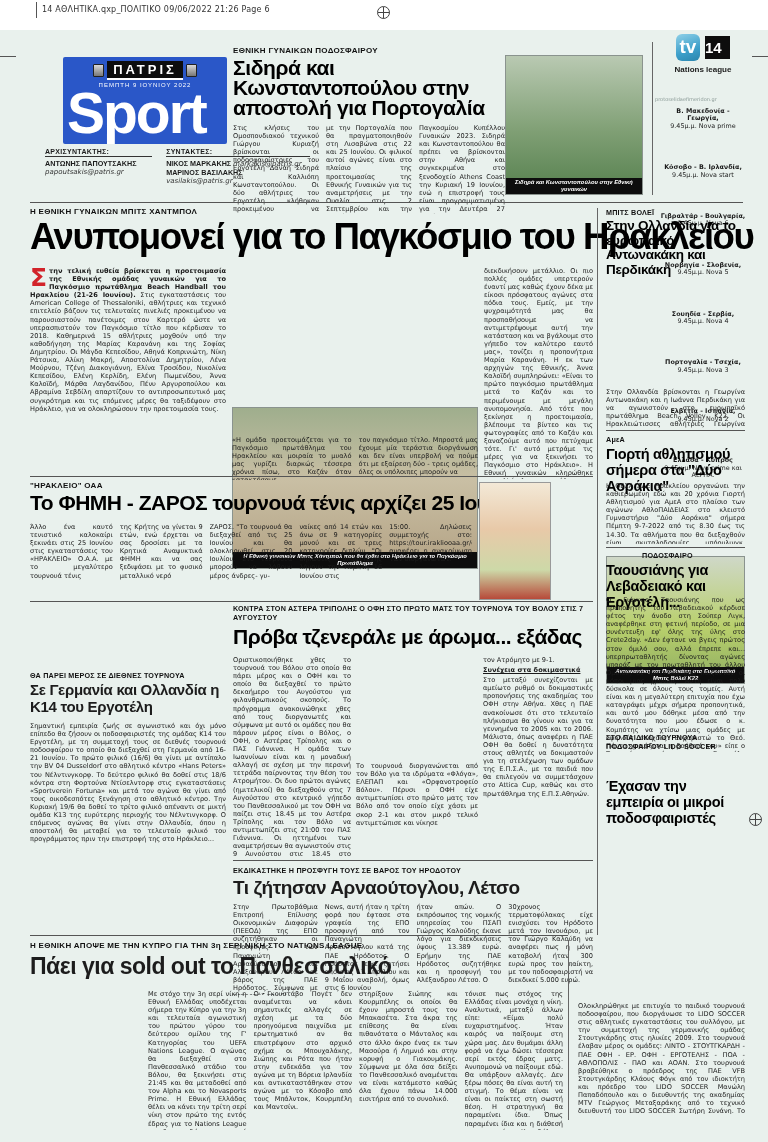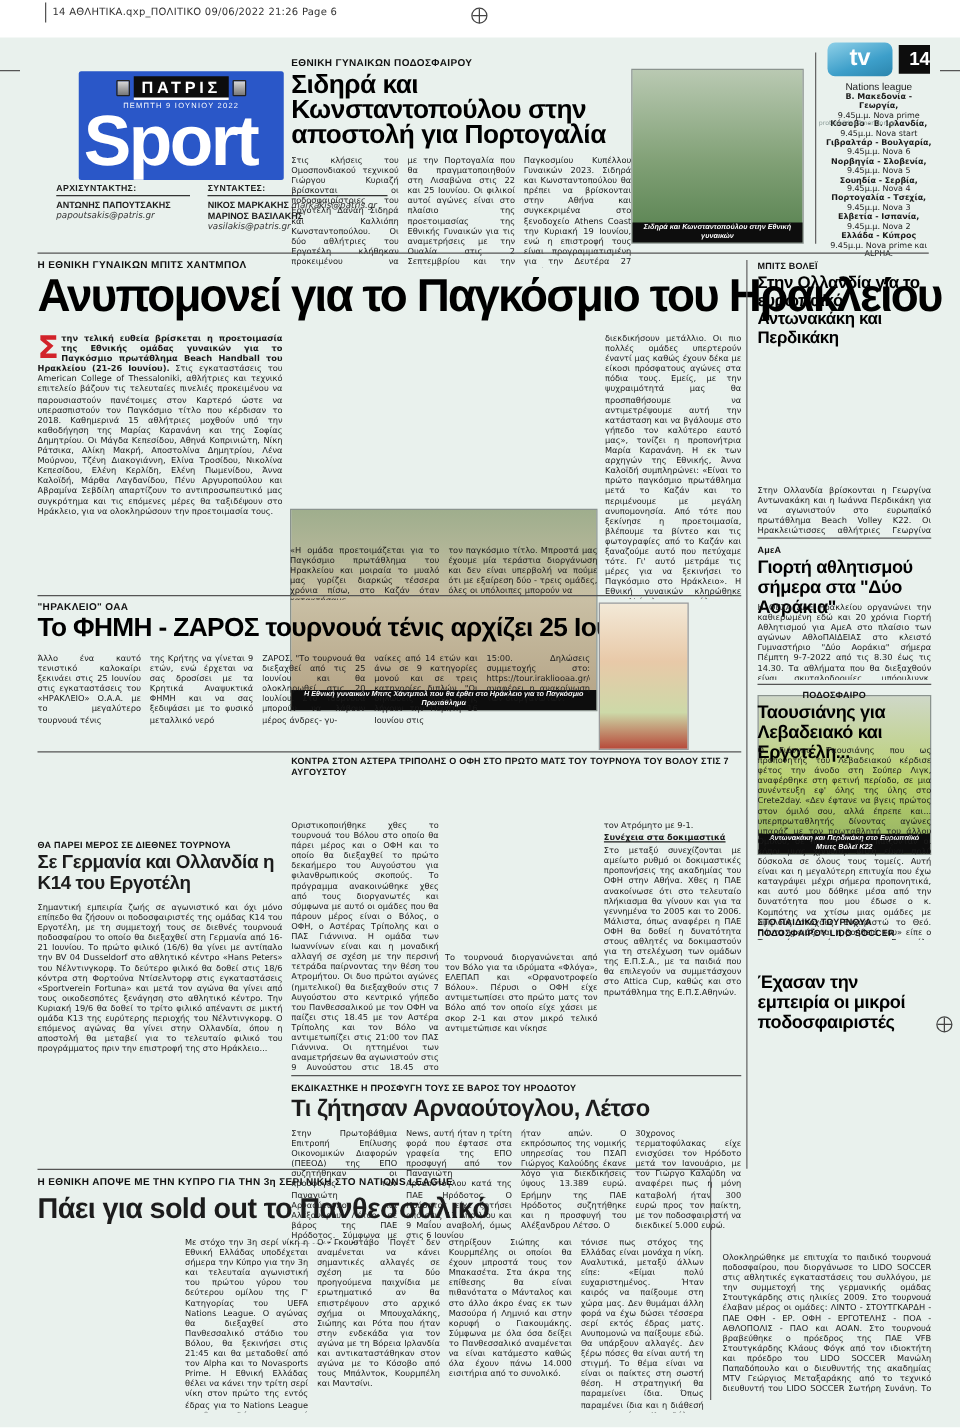--- a/index.html
+++ b/index.html
@@ -40,25 +40,25 @@
   .lead{font-weight:bold;}
   .subhead{font-weight:bold;text-decoration:underline;display:block;margin:2px 0;}
   
   .hl-main{font-weight:bold;font-size:37px;line-height:38px;letter-spacing:-1.5px;color:#000;white-space:nowrap;transform:scaleX(.99);transform-origin:left;}
   .hl-top{font-weight:bold;font-size:21px;line-height:20px;letter-spacing:-.4px;color:#000;}
   .hl-med{font-weight:bold;font-size:21px;line-height:22px;letter-spacing:-.5px;color:#000;white-space:nowrap;}
   .hl-side{font-weight:bold;font-size:13.5px;line-height:14.5px;letter-spacing:-.3px;color:#000;}
   .hl-side2{font-weight:bold;font-size:14.5px;line-height:16px;letter-spacing:-.3px;color:#000;}
   
   .tvrow{display:flex;align-items:center;justify-content:center;gap:5px;}
-  .tvlogo{width:52px;height:27px;border-radius:6px;color:#fff;font-weight:bold;font-size:19px;line-height:26px;text-align:center;
+  .tvlogo{width:24px;height:27px;border-radius:6px;color:#fff;font-weight:bold;font-size:19px;line-height:26px;text-align:center;
      background:linear-gradient(160deg,#8fd0e8,#3d9fca 60%,#2b85ad);}
-  .pagenum{width:25px;height:23px;background:#0d0d0d;color:#fff;font-weight:bold;font-size:15px;line-height:23px;text-align:right;}
-  .tv-head{font-weight:normal;font-size:8px;text-align:center;margin-top:4px;}
-  .tv-item{text-align:center;font-size:6.4px;line-height:7.4px;font-family:"DejaVu Sans",sans-serif;}
+  .pagenum{width:25px;height:23px;background:#0d0d0d;color:#fff;font-weight:bold;font-size:15px;line-height:23px;text-align:left;}
+  .tv-head{font-weight:bold;font-size:8px;text-align:center;margin-top:4px;}
+  .tv-item{text-align:center;font-size:6.4px;line-height:7.4px;font-family:"DejaVu Sans",sans-serif;margin-top:34px;}
   .tv-item .m{font-weight:bold;}
   .watermark{font-size:5px;color:#8b9b97;font-family:"DejaVu Sans",sans-serif;}
   
   .ph-green{background:linear-gradient(180deg,#b9c9b2 0%,#7f9f74 55%,#55804e 100%);}
   .ph-beach{background:linear-gradient(180deg,#9fae8d 0%,#c9bfa4 45%,#b3a284 100%),
             radial-gradient(circle at 30% 60%, #6d85a8 0 6px, transparent 7px);}
   .ph-lime{background:linear-gradient(180deg,#cfd8c8 0%,#b9d06c 55%,#8fae62 100%);}
   .poster{background:linear-gradient(180deg,#f3e9d7 0%,#e8c9a8 40%,#cdd9a8 75%,#b74a3a 100%);border:1px solid #999;}
 </style>
 </head>
@@ -180,20 +180,21 @@
   </div>
   <div class="abs poster" style="left:479px;top:482px;width:70px;height:116px;"></div>
 
   <div class="abs hdiv" style="left:30px;top:601px;width:563px;"></div>
 
   <div class="abs kicker-sm" style="left:30px;top:671px;">ΘΑ ΠΑΡΕΙ ΜΕΡΟΣ ΣΕ ΔΙΕΘΝΕΣ ΤΟΥΡΝΟΥΑ</div>
   <div class="abs" style="left:30px;top:682px;width:196px;font-weight:bold;font-size:15px;line-height:16.5px;letter-spacing:-.3px;">Σε Γερμανία και Ολλανδία η Κ14 του Εργοτέλη</div>
   <div class="abs body-txt" style="left:30px;top:722px;width:196px;height:208px;">Σημαντική εμπειρία ζωής σε αγωνιστικό και όχι μόνο επίπεδο θα ζήσουν οι ποδοσφαιριστές της ομάδας Κ14 του Εργοτέλη, με τη συμμετοχή τους σε διεθνές τουρνουά ποδοσφαίρου το οποίο θα διεξαχθεί στη Γερμανία από 16-21 Ιουνίου. Το πρώτο φιλικό (16/6) θα γίνει με αντίπαλο την BV 04 Dusseldorf στο αθλητικό κέντρο «Hans Peters» του Νέλντινγκορφ. Το δεύτερο φιλικό θα δοθεί στις 18/6 κόντρα στη Φορτούνα Ντίσελντορφ στις εγκαταστάσεις «Sportverein Fortuna» και μετά τον αγώνα θα γίνει από τους οικοδεσπότες ξενάγηση στο αθλητικό κέντρο. Την Κυριακή 19/6 θα δοθεί το τρίτο φιλικό απέναντι σε μικτή ομάδα Κ13 της ευρύτερης περιοχής του Νέλντινγκορφ. Ο επόμενος αγώνας θα γίνει στην Ολλανδία, όπου η αποστολή θα μεταβεί για το τελευταίο φιλικό του προγράμματος πριν την επιστροφή της στο Ηράκλειο...</div>
 
   <div class="abs kicker-sm" style="left:233px;top:604px;width:360px;">ΚΟΝΤΡΑ ΣΤΟΝ ΑΣΤΕΡΑ ΤΡΙΠΟΛΗΣ Ο ΟΦΗ ΣΤΟ ΠΡΩΤΟ ΜΑΤΣ ΤΟΥ ΤΟΥΡΝΟΥΑ ΤΟΥ ΒΟΛΟΥ ΣΤΙΣ 7 ΑΥΓΟΥΣΤΟΥ</div>
+  <div class="abs hl-med" style="left:233px;top:626px;width:360px;">Πρόβα τζενεράλε με άρωμα... εξάδας</div>
   <div class="abs body-txt" style="left:233px;top:656px;width:118px;height:200px;">Οριστικοποιήθηκε χθες το τουρνουά του Βόλου στο οποίο θα πάρει μέρος και ο ΟΦΗ και το οποίο θα διεξαχθεί το πρώτο δεκαήμερο του Αυγούστου για φιλανθρωπικούς σκοπούς. Το πρόγραμμα ανακοινώθηκε χθες από τους διοργανωτές και σύμφωνα με αυτό οι ομάδες που θα πάρουν μέρος είναι ο Βόλος, ο ΟΦΗ, ο Αστέρας Τρίπολης και ο ΠΑΣ Γιάννινα. Η ομάδα των Ιωαννίνων είναι και η μοναδική αλλαγή σε σχέση με την περσινή τετράδα παίρνοντας την θέση του Ατρομήτου. Οι δυο πρώτοι αγώνες (ημιτελικοί) θα διεξαχθούν στις 7 Αυγούστου στο κεντρικό γήπεδο του Πανθεσσαλικού με τον ΟΦΗ να παίζει στις 18.45 με τον Αστέρα Τρίπολης και τον Βόλο να αντιμετωπίζει στις 21:00 τον ΠΑΣ Γιάννινα. Οι ηττημένοι των αναμετρήσεων θα αγωνιστούν στις 9 Αυγούστου στις 18.45 στο βοηθητικό του Πανθεσσαλικού και οι νικητές στις 21:00 στο κεντρικό γήπεδο.</div>
 
   <div class="abs body-txt" style="left:356px;top:762px;width:122px;height:94px;">Το τουρνουά διοργανώνεται από τον Βόλο για τα ιδρύματα «Φλόγα», ΕΛΕΠΑΠ και «Ορφανοτροφείο Βόλου». Πέρυσι ο ΟΦΗ είχε αντιμετωπίσει στο πρώτο ματς τον Βόλο από τον οποίο είχε χάσει με σκορ 2-1 και στον μικρό τελικό αντιμετώπισε και νίκησε</div>
   <div class="abs body-txt" style="left:483px;top:656px;width:110px;height:200px;">
     <span>τον Ατρόμητο με 9-1.</span>
     <span class="subhead">Συνέχεια στα δοκιμαστικά</span>
     <span>Στο μεταξύ συνεχίζονται με αμείωτο ρυθμό οι δοκιμαστικές προπονήσεις της ακαδημίας του ΟΦΗ στην Αθήνα. Χθες η ΠΑΕ ανακοίνωσε ότι στο τελευταίο πλήκιασμα θα γίνουν και για τα γεννημένα το 2005 και το 2006. Μάλιστα, όπως αναφέρει η ΠΑΕ ΟΦΗ θα δοθεί η δυνατότητα στους αθλητές να δοκιμαστούν για τη στελέχωση των ομάδων της Ε.Π.Σ.Α., με τα παιδιά που θα επιλεγούν να συμμετάσχουν στο Attica Cup, καθώς και στο πρωτάθλημα της Ε.Π.Σ.Αθηνών.</span>
   </div>
 
   <div class="abs hdiv" style="left:233px;top:860px;width:360px;"></div>

